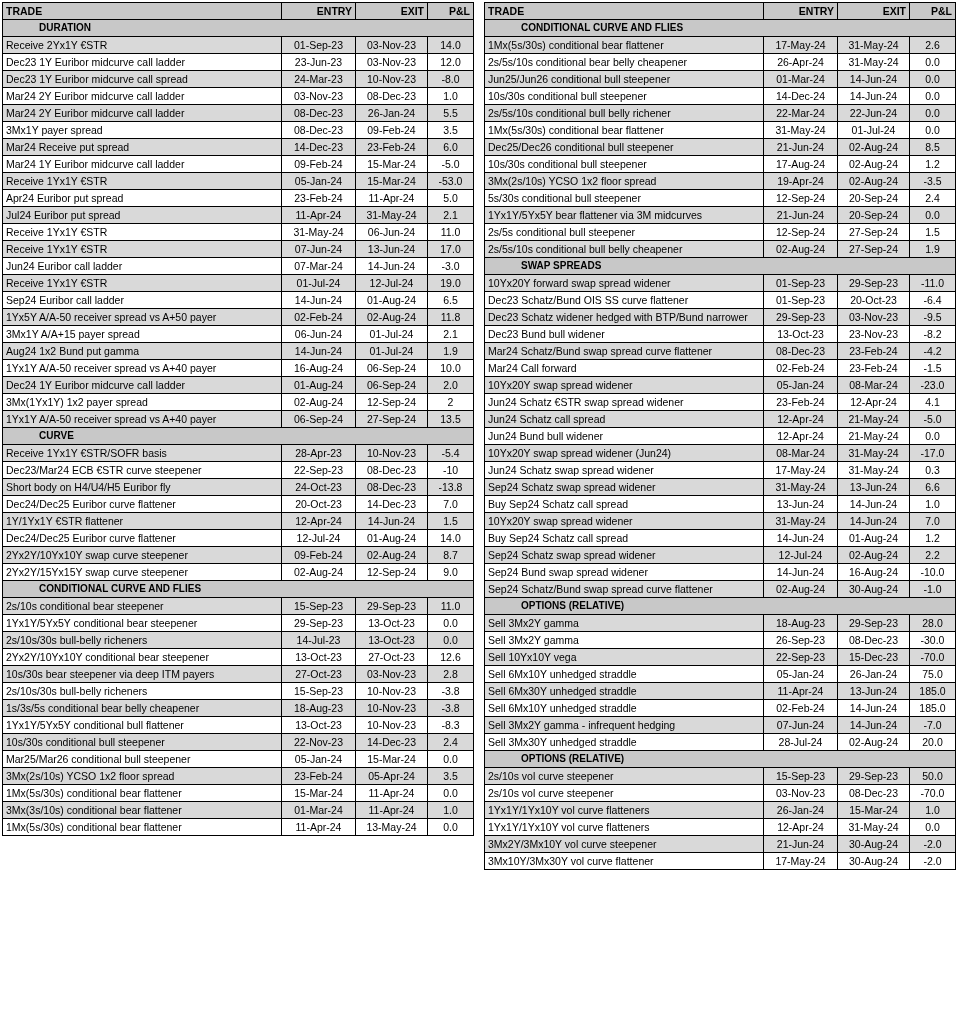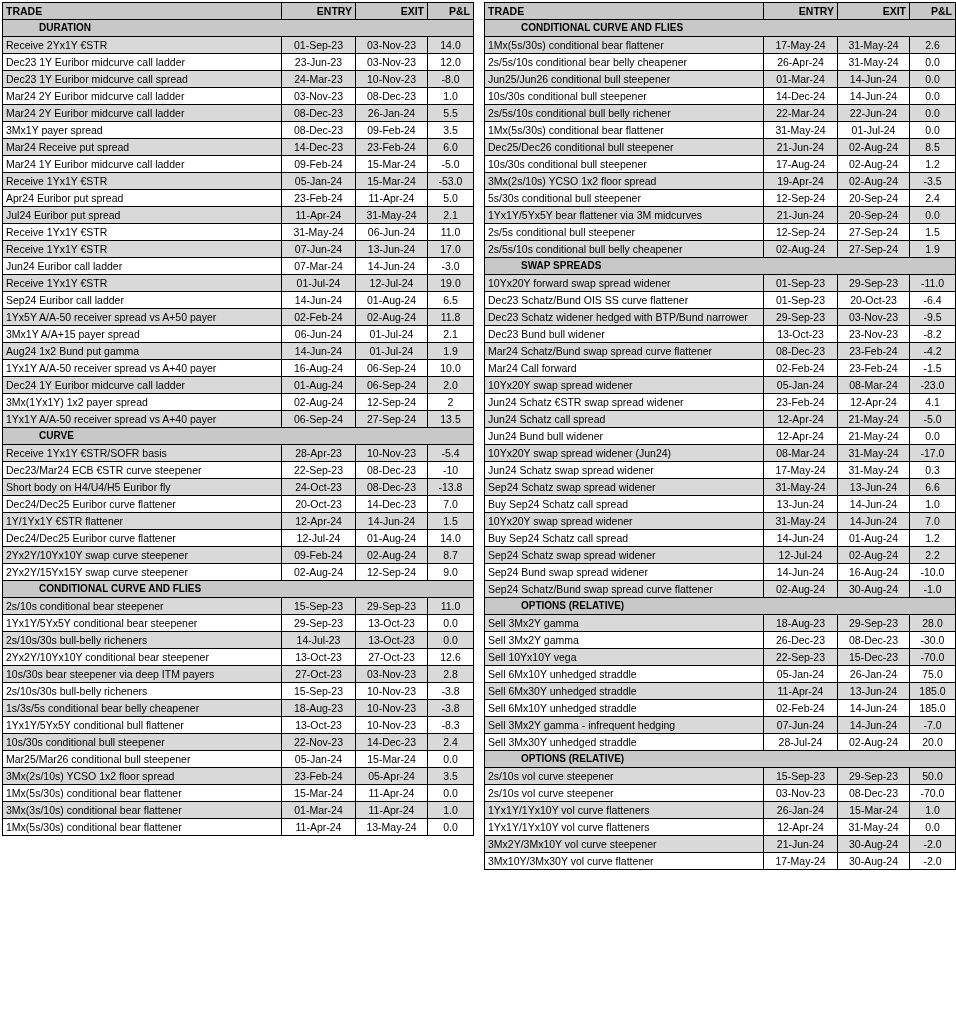--- a/index.html
+++ b/index.html
@@ -572,21 +572,21 @@
             <td class="c-trade" colspan="4">OPTIONS (RELATIVE)</td>
           </tr>
           <tr class="shade">
             <td class="c-trade">Sell 3Mx2Y gamma</td>
             <td class="c-entry">18-Aug-23</td>
             <td class="c-exit">29-Sep-23</td>
             <td class="c-pl">28.0</td>
           </tr>
           <tr class="plain">
             <td class="c-trade">Sell 3Mx2Y gamma</td>
-            <td class="c-entry">26-Dec-23</td>
+            <td class="c-entry">26-Sep-23</td>
             <td class="c-exit">08-Dec-23</td>
             <td class="c-pl">-30.0</td>
           </tr>
           <tr class="shade">
             <td class="c-trade">Sell 10Yx10Y vega</td>
             <td class="c-entry">22-Sep-23</td>
             <td class="c-exit">15-Dec-23</td>
             <td class="c-pl">-70.0</td>
           </tr>
           <tr class="plain">

